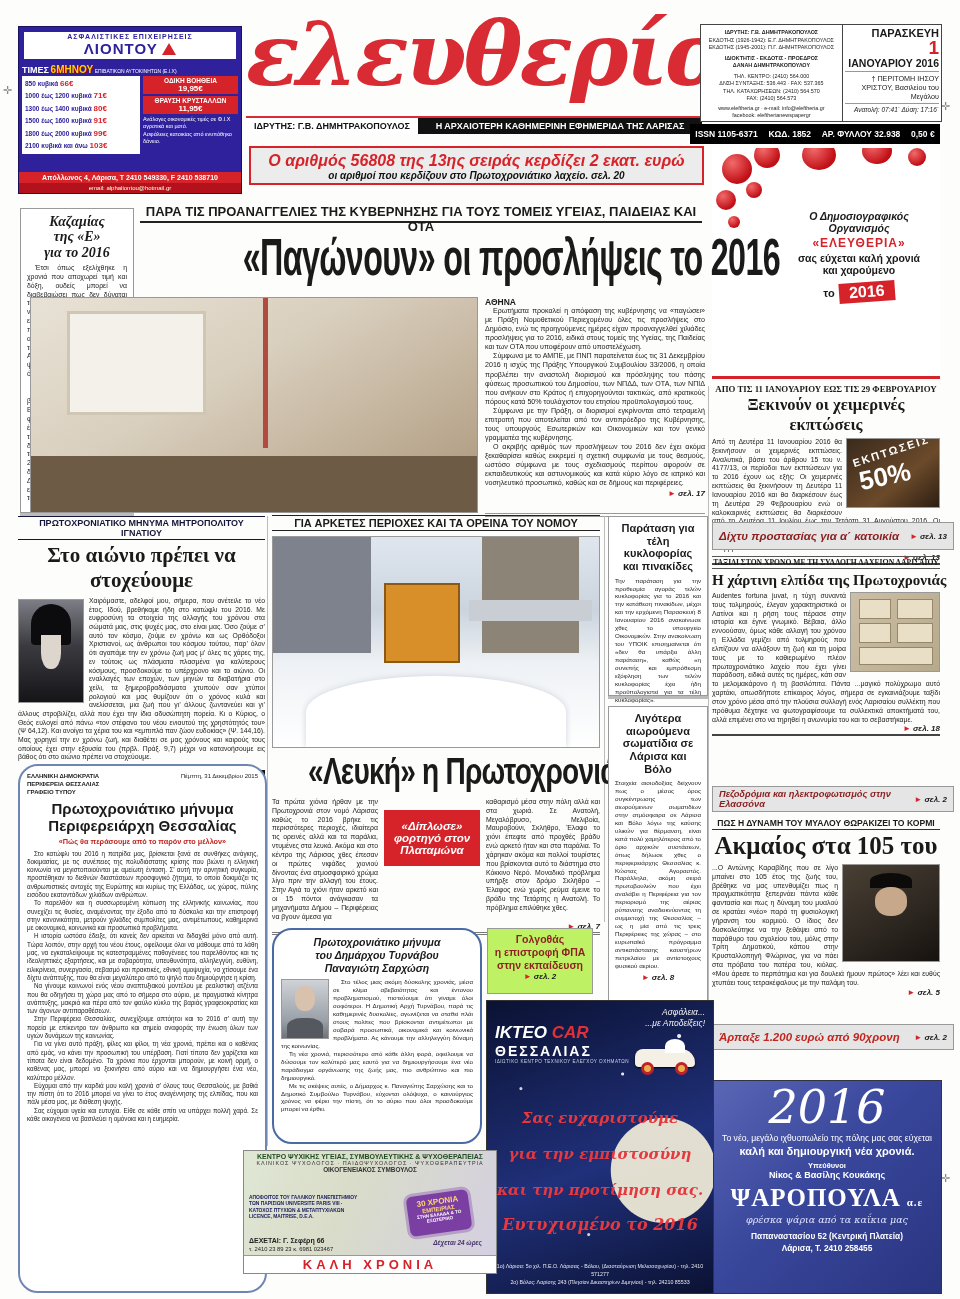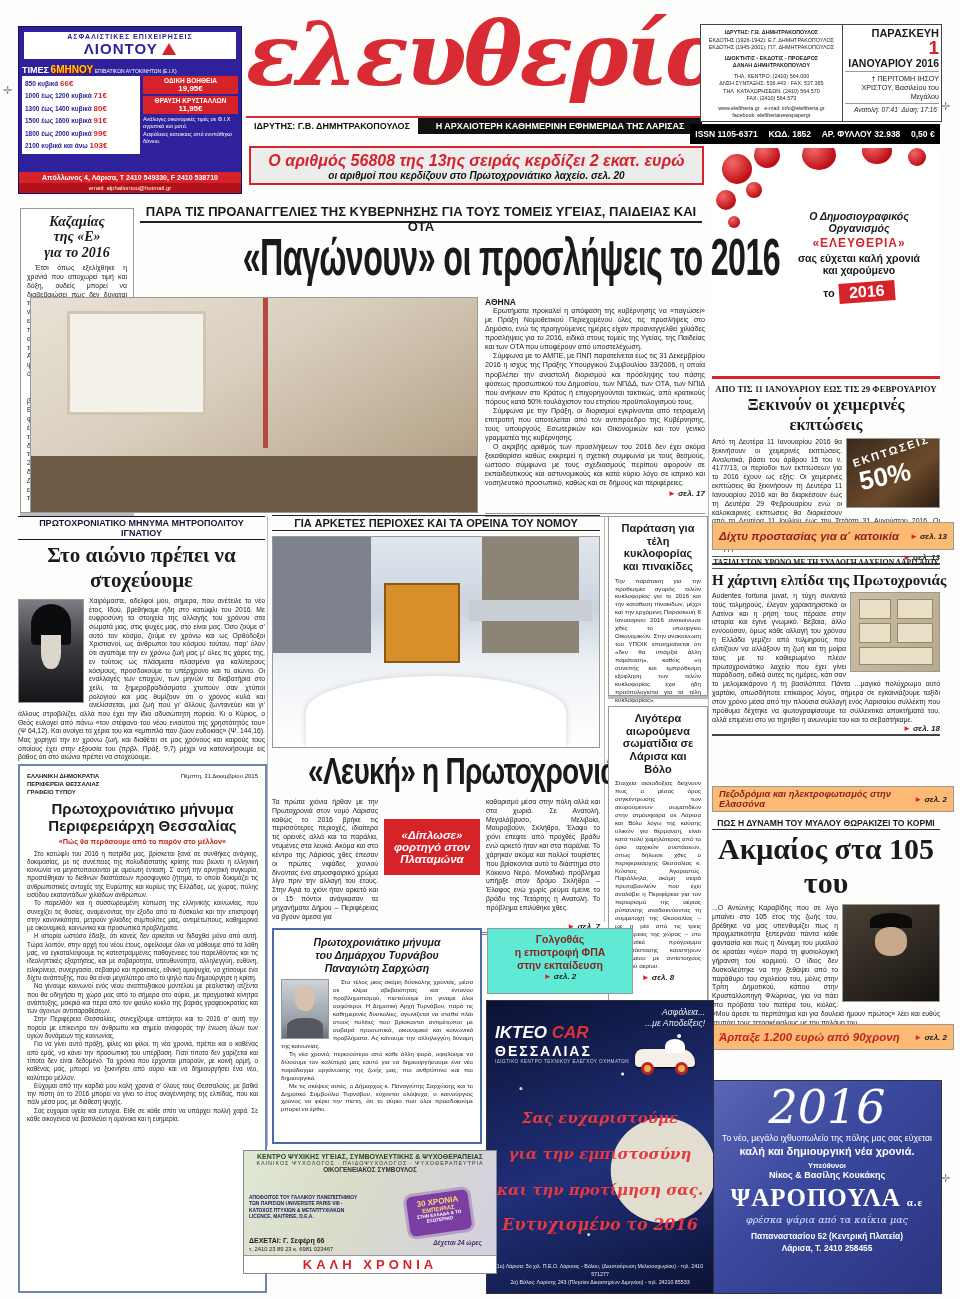--- a/index.html
+++ b/index.html
@@ -47,21 +47,21 @@
   .greet{position:absolute;right:6px;text-align:center;width:150px;}
   .greet .g1{font-size:10.5px;font-weight:bold;font-style:italic;}
   .greet .g2{font-size:12px;font-weight:900;color:#d6232a;letter-spacing:1px;margin:2px 0;}
   .greet .g3{font-size:10.5px;font-weight:bold;}
   .yearbox{display:inline-block;background:#d6232a;color:#fff;font-weight:900;font-size:16px;padding:1px 10px;transform:rotate(-4deg);}
   
   .kick{font-weight:900;text-align:center;border-bottom:2px solid #222;}
   .kick2{font-weight:900;text-align:center;border-top:1.5px solid #222;border-bottom:1.5px solid #222;}
   .bighead{font-weight:900;text-align:center;white-space:nowrap;letter-spacing:-1px;}
   .serifhead{font-family:"Liberation Serif",serif;font-weight:bold;text-align:center;}
-  .band{background:#fdba74;border:1px solid #999;display:flex;align-items:center;padding:0 6px;}
+  .band{background:#e5e5e5;border:1px solid #999;display:flex;align-items:center;padding:0 6px;}
   .band .t{color:#8c1f1f;font-weight:900;font-style:italic;flex:1;}
   .ref{font-weight:bold;font-style:italic;font-size:8px;white-space:nowrap;}
   .ref .ar{color:#d6232a;}
   .body{font-size:7.2px;line-height:1.28;}
   .body p{margin:0;text-indent:8px;}
   .dateline{font-weight:900;font-size:8.5px;}
   .boxcol{border:1px solid #999;box-shadow:0 3px 0 #bbb;padding:5px 6px;background:#fff;}
   .boxcol .h{font-weight:900;font-size:13.5px;text-align:center;line-height:1.15;margin-bottom:4px;}
   
   .photo{border:1px solid #999;overflow:hidden;}
@@ -83,28 +83,28 @@
   .ph-old{background:linear-gradient(150deg,#4a4034,#2c2620 60%,#16120e);}
   .ph-old .cap{position:absolute;left:28%;top:8%;width:44%;height:16%;background:#0d0b09;border-radius:50% 50% 0 0;}
   .ph-old .face{position:absolute;left:33%;top:23%;width:34%;height:30%;background:#c7a88a;border-radius:45%;}
   .ph-metr{background:linear-gradient(#7d7d85 0%,#3a3a40 45%,#151518 100%);}
   .ph-metr .hood{position:absolute;left:18%;top:4%;width:64%;height:40%;background:#0c0c0e;border-radius:50% 50% 10% 10%;}
   .ph-metr .beard{position:absolute;left:34%;top:34%;width:32%;height:34%;background:#dcd6cc;border-radius:0 0 45% 45%;}
   .ph-mayor{background:linear-gradient(#cfd3d8,#9aa0a8 70%,#6f747c);}
   .ph-mayor .head{position:absolute;left:28%;top:10%;width:44%;height:42%;background:#d9c2ad;border-radius:45%;}
   .ph-mayor .suit{position:absolute;left:10%;bottom:0;width:80%;height:36%;background:#55585f;border-radius:40% 40% 0 0;}
   
-  .roundbox{border:2px solid #6f86b4;border-radius:0;background:#fff;padding:6px 7px;}
+  .roundbox{border:2px solid #6f86b4;border-radius:20px;background:#fff;padding:6px 7px;}
   .gov-head{display:flex;justify-content:space-between;font-size:6px;line-height:8px;}
   .gov-title{font-weight:900;font-size:15px;text-align:center;line-height:1.15;margin:4px 0 2px;}
   .gov-sub{color:#c0261f;font-weight:900;font-size:7.3px;text-align:center;margin-bottom:4px;}
   .gov-body{font-size:6.3px;line-height:1.32;}
   .gov-body p{margin:0;text-indent:7px;}
   .tyr-title{font-weight:900;font-style:italic;font-size:10.5px;text-align:center;line-height:1.25;margin-bottom:3px;}
-  .golg{background:#5eead4;border:1px solid #999;text-align:center;padding:4px 20px 2px;}
+  .golg{background:#bef264;border:1px solid #999;text-align:center;padding:4px 0 2px;}
   .golg .t{color:#8c1f1f;font-weight:900;font-size:10.5px;line-height:1.25;}
   
   .ikteo{background:
       radial-gradient(circle at 78% 58%, rgba(236,232,214,.95) 0 52px, rgba(236,232,214,0) 53px),
       radial-gradient(circle at 15% 30%, rgba(255,255,255,.8) 0 1px, transparent 2px),
       radial-gradient(circle at 85% 12%, rgba(255,255,255,.9) 0 1.5px, transparent 2.5px),
       radial-gradient(circle at 45% 80%, rgba(255,255,255,.8) 0 1px, transparent 2px),
       radial-gradient(circle at 60% 25%, rgba(255,255,255,.9) 0 1px, transparent 2px),
       linear-gradient(160deg,#0b1233 0%,#20307a 55%,#0b1233 100%);
       border:1px solid #333;color:#fff;overflow:hidden;}
@@ -331,21 +331,21 @@
     </div>
   </div>
 
   <div class="abs band" style="left:712px;top:786px;width:228px;height:24px;">
     <span class="t" style="font-size:9.3px;">Πεζοδρόμια και ηλεκτροφωτισμός στην Ελασσόνα</span>
     <span class="ref"><span class="ar">►</span> <span>σελ. 2</span></span>
   </div>
 
   <div class="abs" style="left:712px;top:818px;width:228px;">
     <div class="c" style="font-size:8.6px;font-weight:900;border-bottom:1.5px solid #333;padding-bottom:1px;">ΠΩΣ Η ΔΥΝΑΜΗ ΤΟΥ ΜΥΑΛΟΥ ΘΩΡΑΚΙΖΕΙ ΤΟ ΚΟΡΜΙ</div>
-    <div class="serifhead" style="font-size:30px;margin:2px 0 4px;">Ακμαίος στα 105 του</div>
+    <div class="serifhead" style="font-size:25px;margin:2px 0 4px;">Ακμαίος στα 105 του</div>
     <div class="ph-old photo" style="float:right;width:96px;height:96px;margin:0 0 2px 4px;position:relative;">
       <div class="cap"></div>
         <div class="face"></div>
     </div>
     <div class="body j" style="font-size:6.9px;">...Ο Αντώνης Καραβίδης που σε λίγο μπαίνει στο 105 έτος της ζωής του, βρέθηκε να μας υπενθυμίζει πως η πραγματικότητα ξεπερνάει πάντα κάθε φαντασία και πως η δύναμη του μυαλού σε κρατάει «νέο» παρά τη φυσιολογική γήρανση του κορμιού. Ο ίδιος δεν δυσκολεύτηκε να την ξεθάψει από το παράθυρο του σχολείου του, μόλις στην Τρίτη Δημοτικού, κάπου στην Κρυσταλλοπηγή Φλώρινας, για να πάει στα πρόβατα του πατέρα του, κιόλας. «Μου άρεσε το περπάτημα και για δουλειά ήμουν πρώτος» λέει και ευθύς χτυπάει τους τετρακέφαλους με την παλάμη του.</div>
     <div class="ref" style="text-align:right;">
       <span class="ar">►</span>
       <span>σελ. 5</span>
     </div>
   </div>
@@ -414,21 +414,21 @@
       <div class="bld bld2"></div>
       <div class="awn"></div>
     <div class="loader"></div>
       <div class="mound"></div>
   </div>
   <div class="abs bighead" style="left:272px;top:752px;width:328px;font-size:36px;line-height:40px;transform:scaleX(0.78);transform-origin:center;">«Λευκή» η Πρωτοχρονιά</div>
   <div class="abs" style="left:272px;top:798px;width:328px;">
     <div style="display:flex;gap:6px;">
       <div class="body j" style="width:106px;font-size:6.9px;">Τα πρώτα χιόνια ήρθαν με την Πρωτοχρονιά στον νομό Λάρισας καθώς το 2016 βρήκε τις περισσότερες περιοχές, ιδιαίτερα τις ορεινές αλλά και τα παράλια, ντυμένες στα λευκά. Ακόμα και στο κέντρο της Λάρισας χθες έπεσαν οι πρώτες νιφάδες χιονιού δίνοντας ένα ατμοσφαιρικό χρώμα λίγο πριν την αλλαγή του έτους. Στην Αγιά το χιόνι ήταν αρκετό και οι 15 πόντοι ανάγκασαν τα μηχανήματα Δήμου – Περιφέρειας να βγουν άμεσα για</div>
       <div style="width:96px;">
-        <div style="background:#d6232a;color:#fff;font-weight:900;font-style:italic;font-size:11.5px;text-align:center;padding:10px 6px;margin-top:21px;">«Δίπλωσε» φορτηγό στον Πλαταμώνα</div>
+        <div style="background:#d6232a;color:#fff;font-weight:900;font-style:italic;font-size:11.5px;text-align:center;padding:10px 6px;margin-top:12px;">«Δίπλωσε» φορτηγό στον Πλαταμώνα</div>
       </div>
       <div class="body j" style="flex:1;font-size:6.9px;">καθαρισμό μέσα στην πόλη αλλά και στα χωριά. Σε Ανατολή, Μεγαλόβρυσο, Μελιβοία, Μαυροβούνι, Σκλήθρο, Έλαφο το χιόνι έπεφτε από προχθές βράδυ ενώ αρκετό ήταν και στα παράλια. Το χάρηκαν ακόμα και πολλοί τουρίστες που βρίσκονται αυτό το διάστημα στο Κόκκινο Νερό. Μοναδικό πρόβλημα υπήρξε στον δρόμο Σκλήθρο – Έλαφος ενώ χωρίς ρεύμα έμεινε το βράδυ της Τετάρτης η Ανατολή. Το πρόβλημα επιλύθηκε χθες.</div>
     </div>
     <div class="ref" style="text-align:right;border-bottom:3px double #777;padding-bottom:1px;">
       <span class="ar">►</span>
       <span>σελ. 7</span>
     </div>
   </div>
 
   <div class="abs boxcol" style="left:608px;top:516px;width:86px;height:168px;">

